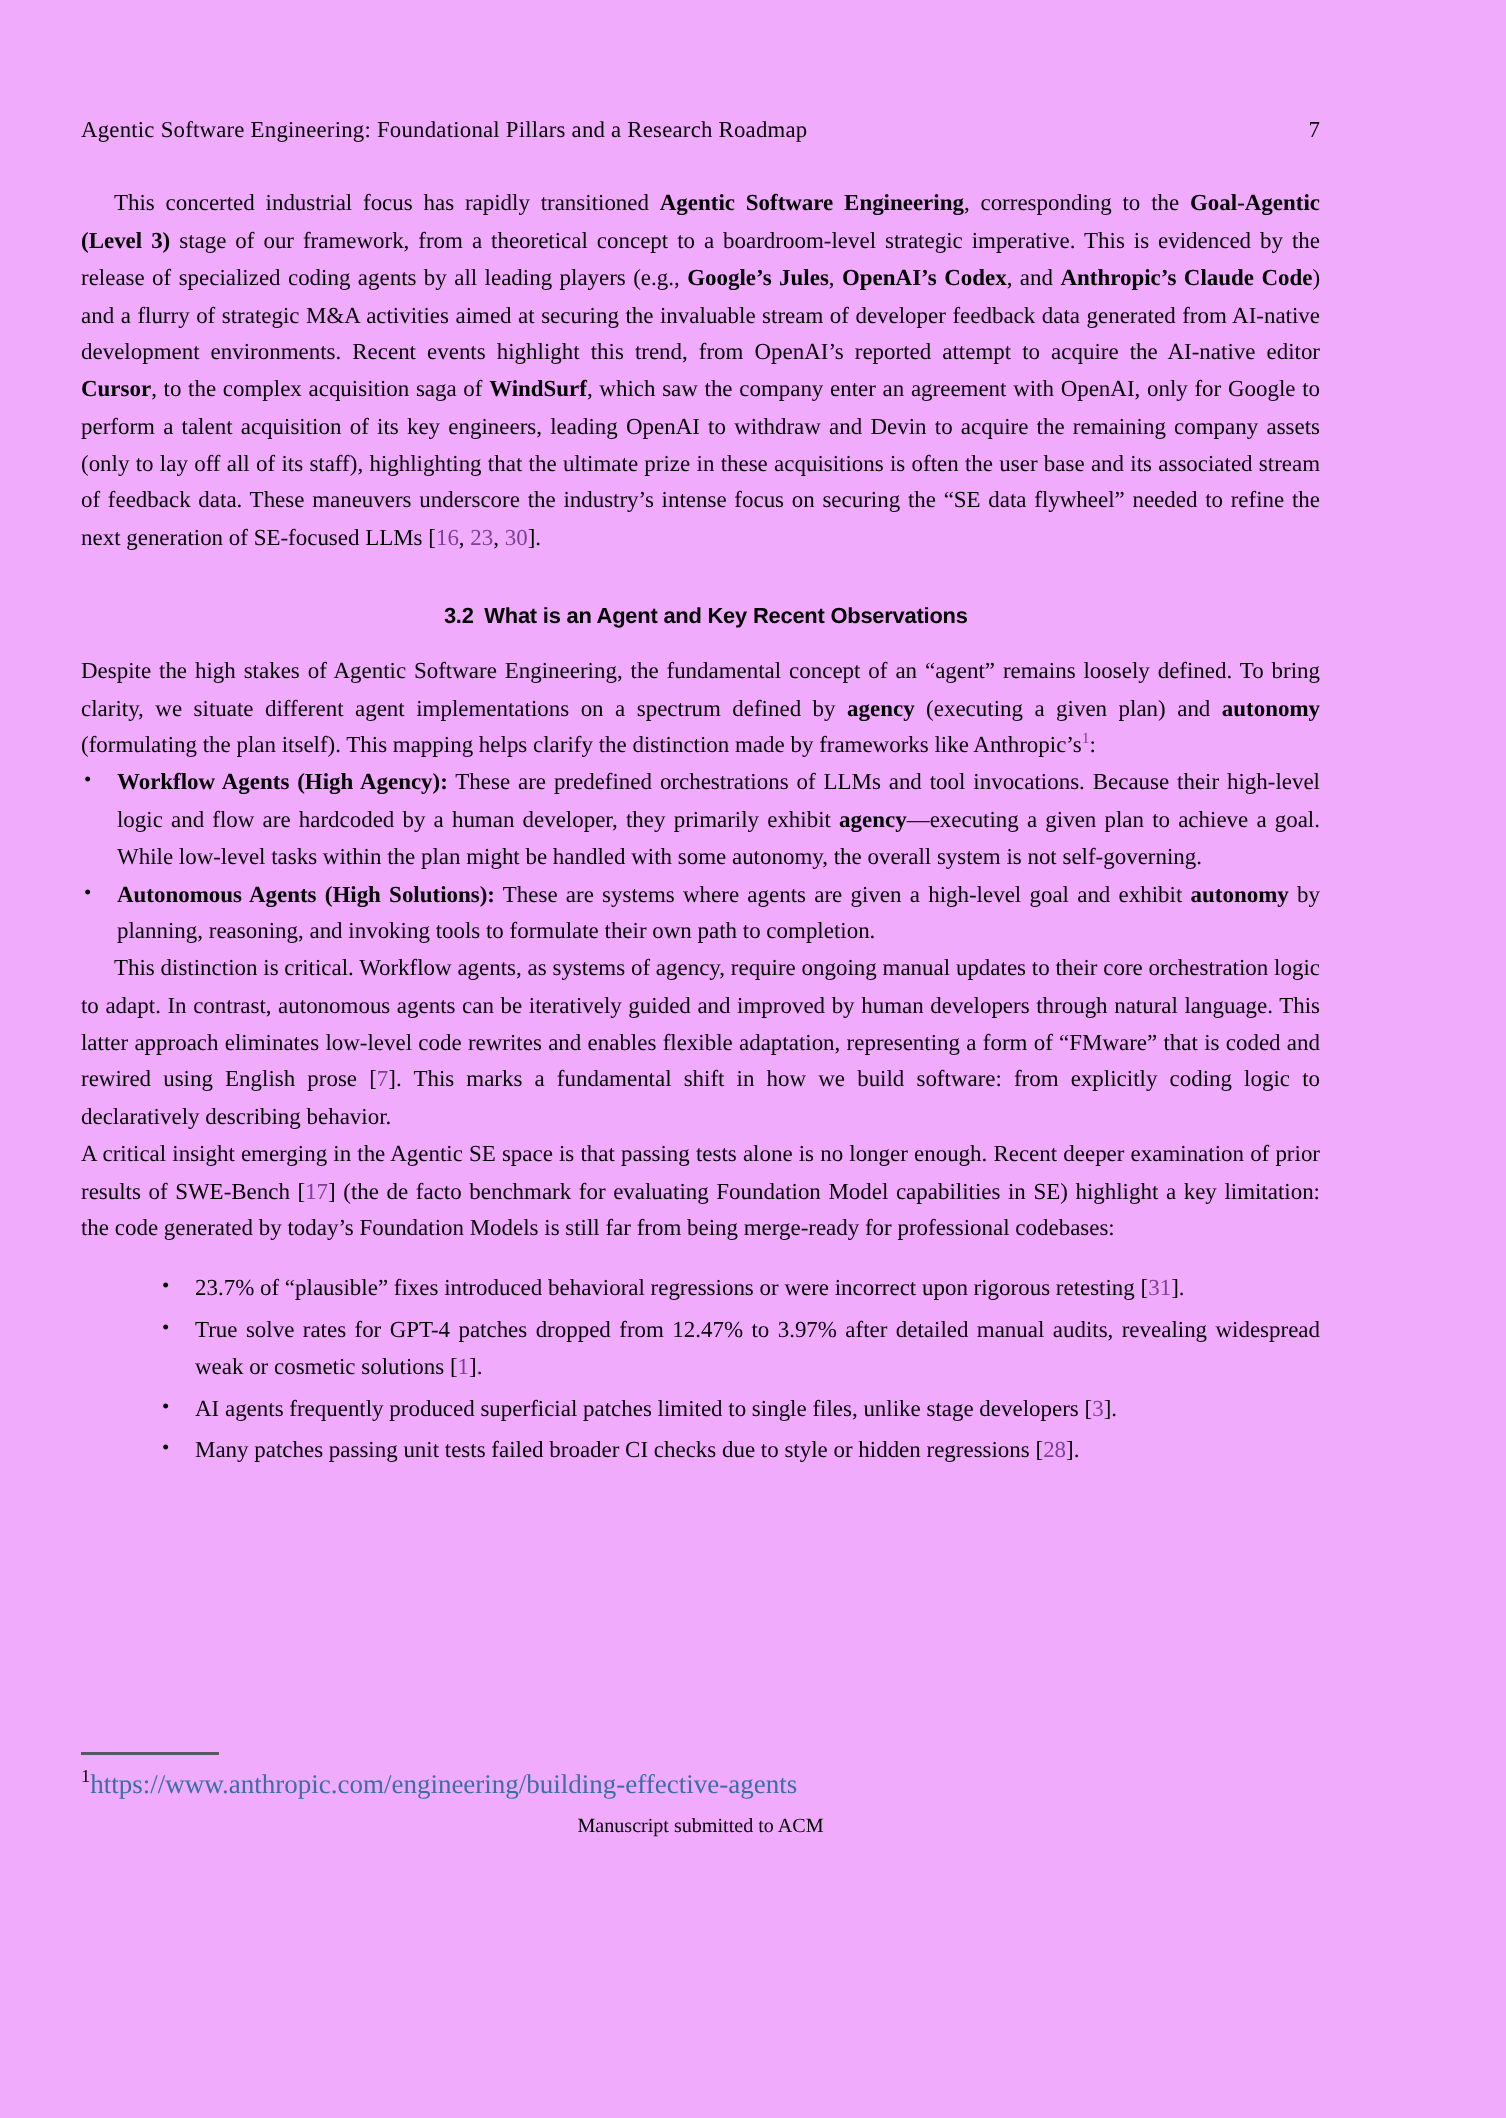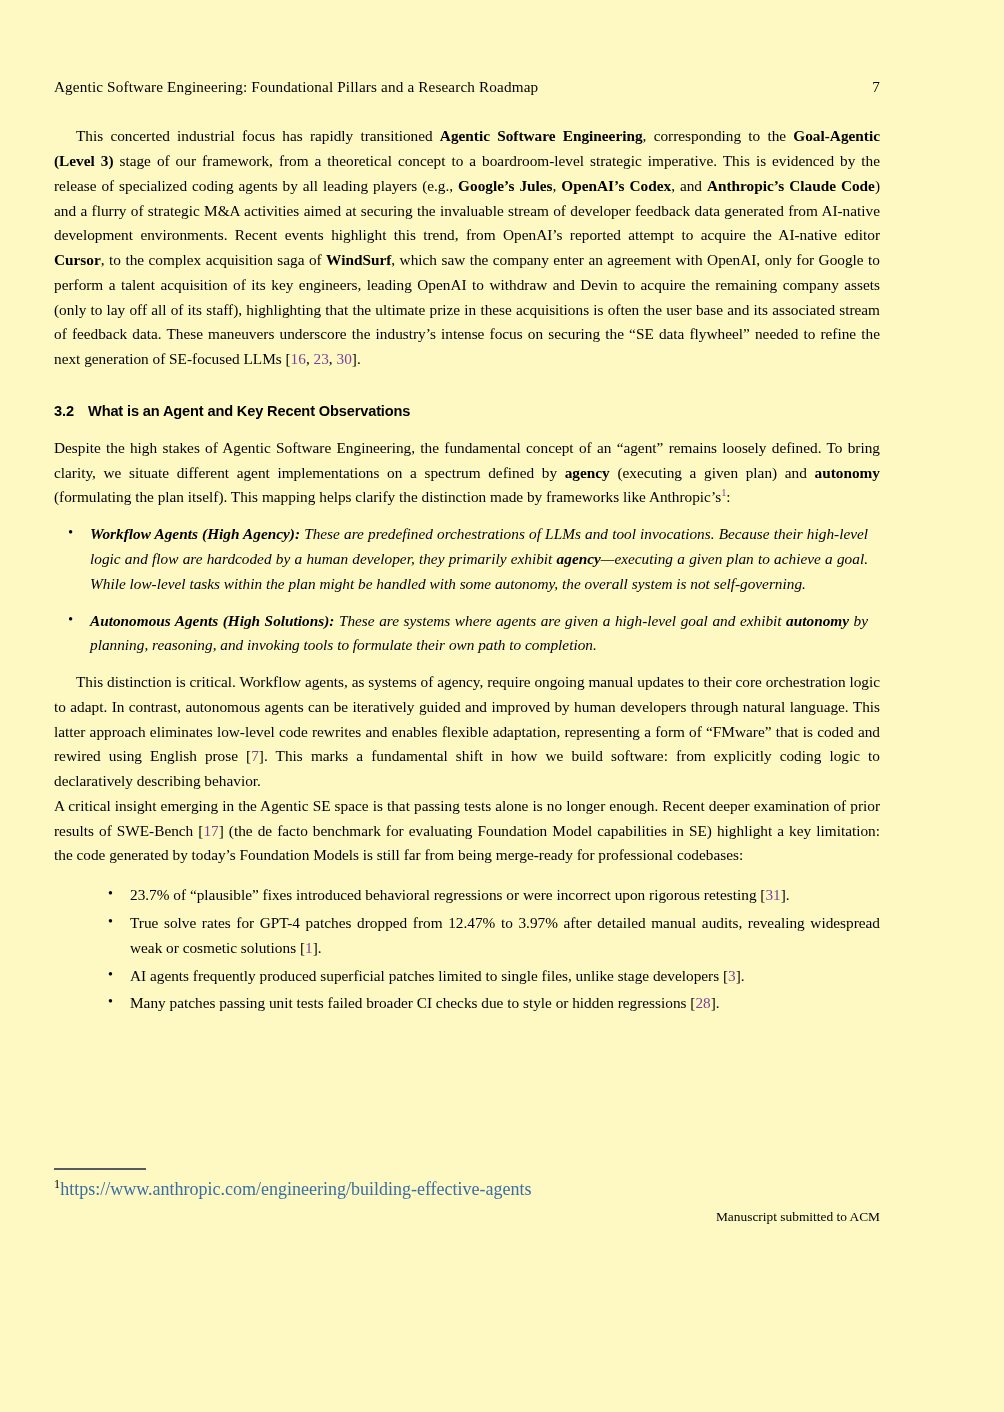--- a/index.html
+++ b/index.html
@@ -4,21 +4,21 @@
 <style>
   html, body {
     margin: 0;
     padding: 0;
     background: #ffffff;
   }
   .page {
     position: relative;
     width: 1004px;
     height: 1412px;
-    background: #fef9c3;
+    background: #f0abfc;
     font-family: "Liberation Serif", "DejaVu Serif", serif;
     color: #000000;
     box-sizing: border-box;
     overflow: hidden;
   }
   .content {
     position: absolute;
     left: 54px;
     top: 78px;
     width: 826px;
@@ -58,38 +58,38 @@
 
   
   h2.section {
     font-family: "Liberation Sans", "DejaVu Sans", sans-serif;
     font-size: 14.6px;
     font-weight: bold;
     margin: 0;
     padding: 0;
     line-height: 1.3;
     letter-spacing: -0.01em;
+    text-align: center;
   }
   .sec-wrap { margin-top: 30px; margin-bottom: 15px; }
   .sec-num { display: inline-block; min-width: 34px; }
 
   
   ul.lvl1 {
     list-style: none;
     margin: 0;
     padding: 0;
   }
   ul.lvl1 > li {
     position: relative;
     padding-left: 24px;
     font-size: 15.3px;
     line-height: 1.62;
     text-align: justify;
-    margin: 12px;
-    font-style: italic;
+    margin: 0;
   }
   ul.lvl1 > li::before {
     content: "\2022";
     position: absolute;
     left: 2px;
     top: 0;
     font-size: 14px;
   }
 
   ul.lvl2 {
@@ -129,21 +129,21 @@
   }
   .fn-text {
     font-size: 18px;
     line-height: 1.4;
   }
   .footer-note {
     position: absolute;
     left: 54px;
     top: 1209px;
     width: 826px;
-    text-align: right;
+    text-align: center;
     font-size: 13.4px;
   }
 </style>
 </head>
 <body>
 
 <div class="page">
 
   <div class="content">
 

